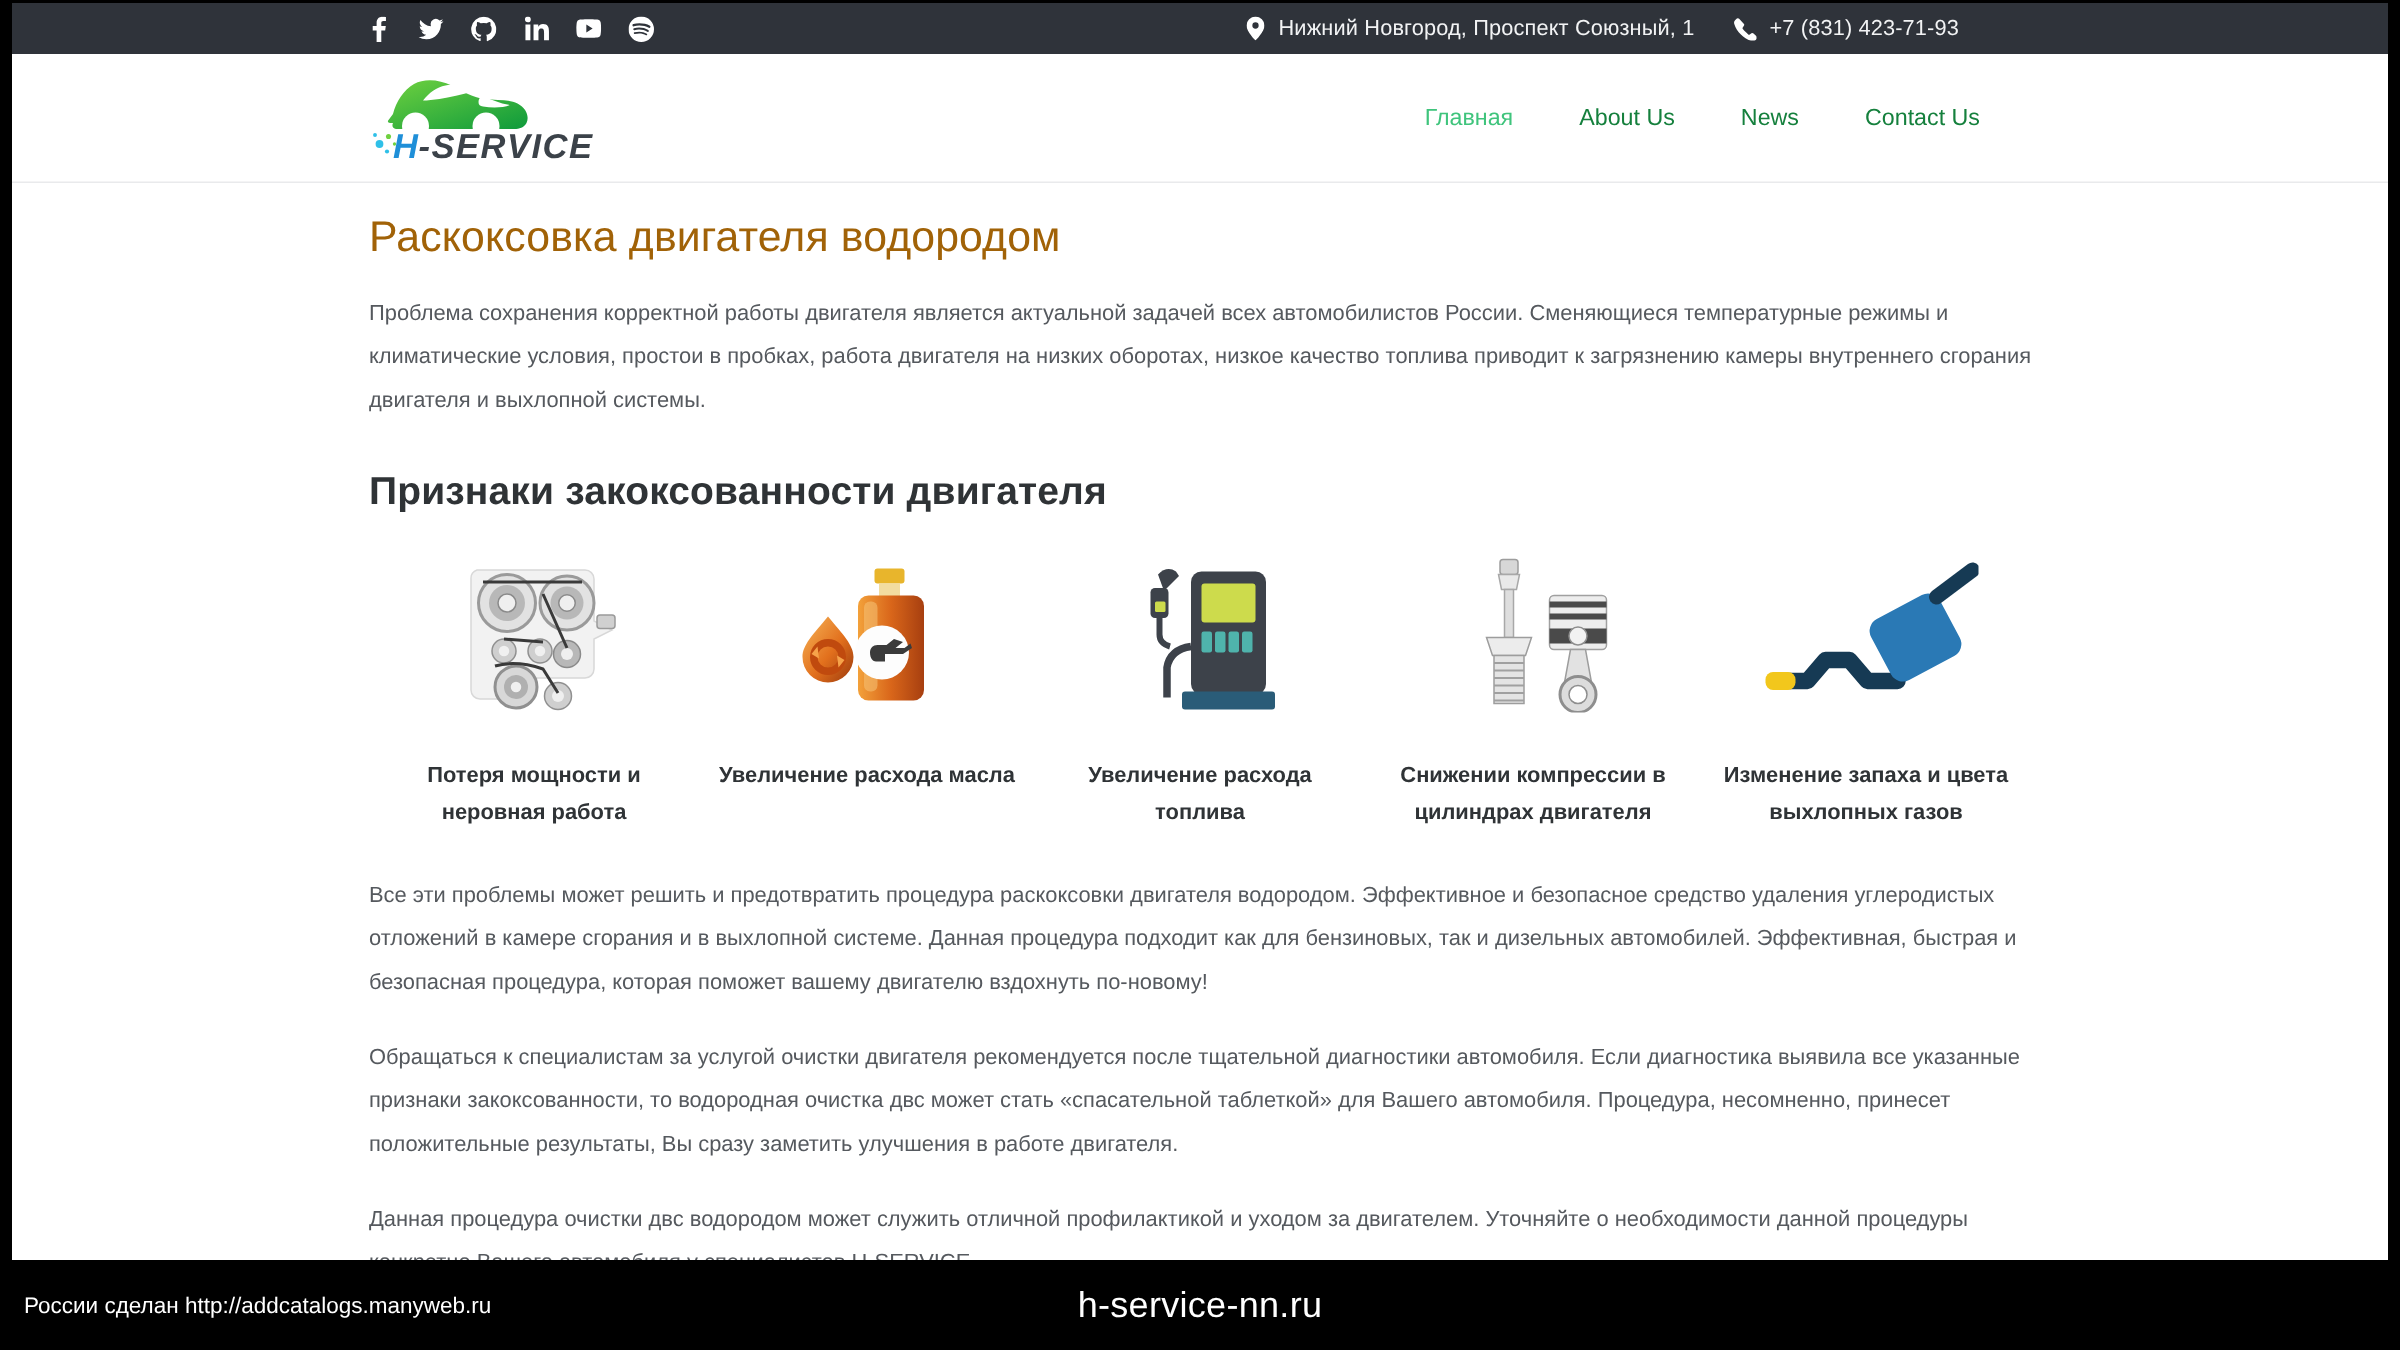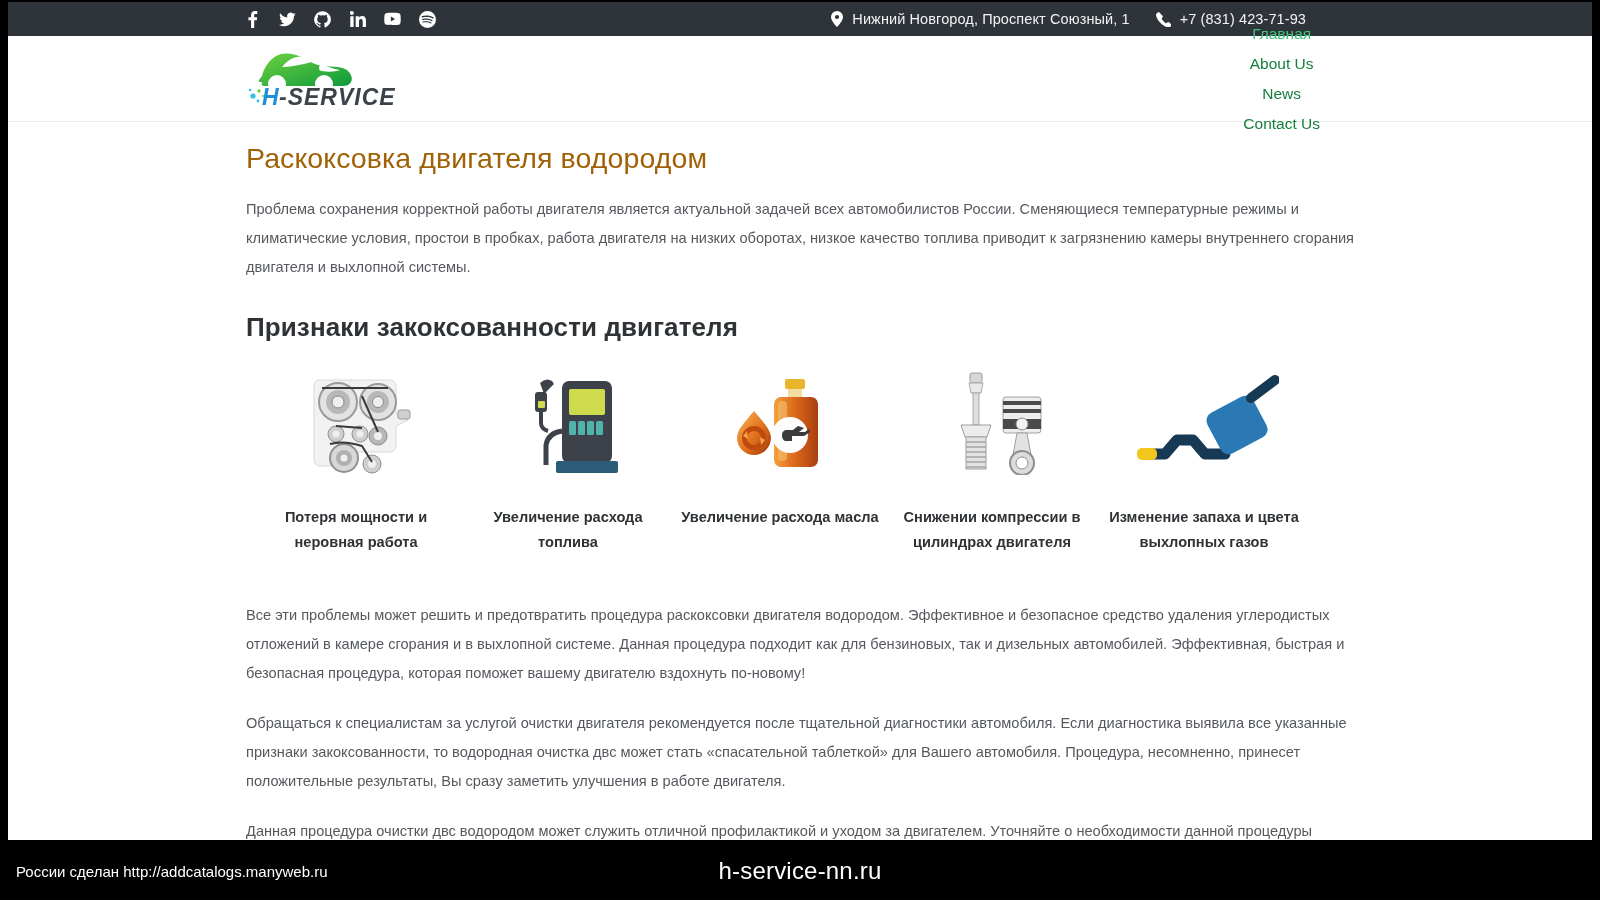--- a/index.html
+++ b/index.html
@@ -88,21 +88,20 @@
   .logo {
     position: relative;
     width: 172px; height: 62px;
     user-select: none;
   }
   .logo svg { display: block; }
   .mainnav {
     display: flex;
     align-items: center;
     gap: 0px;
-    flex-direction: column;
   }
   .nav-item {
     font-size: 15.5px;
     color: #15803d;
     padding: 6px 22px;
     cursor: pointer;
     white-space: nowrap;
   }
   .nav-item.active { color: #3fc47c; }
 
@@ -130,22 +129,22 @@
     font-size: 14.6px;
     line-height: 29px;
     color: #55595e;
     margin-bottom: 21px;
   }
 
   
   .features {
     display: flex;
     align-items: flex-start;
-    justify-content: flex-start;
-    margin: 18px 0 46px;
+    justify-content: space-between;
+    margin: 18px 0 28px;
     padding: 0 4px;
   }
   .feature {
     width: 212px;
     display: flex;
     flex-direction: column;
     align-items: center;
   }
   .feature-icon {
     height: 118px;
@@ -313,40 +312,20 @@
               <path fill="none" stroke="#3a3a3a" stroke-width="2" d="M22 22 L88 22 M62 30 L78 66 M62 62 L36 60"></path>
               <path fill="none" stroke="#3a3a3a" stroke-width="2" d="M30 78 Q44 74 62 80 L72 96"></path>
               <rect x="98" y="44" width="12" height="9" rx="2" fill="#d0d0d0" stroke="#9a9a9a"></rect>
             </svg>
           </div>
           <div class="feature-label">Потеря мощности и неровная работа</div>
         </div>
 
         <div class="feature">
           <div class="feature-icon">
-            <svg width="100" height="110" viewBox="0 0 100 110">
-              <rect x="44" y="16" width="50" height="82" rx="7" fill="#3d424a"></rect>
-              <rect x="51" y="24" width="36" height="26" rx="2" fill="#cddb4c"></rect>
-              <rect x="51" y="56" width="7" height="14" rx="1.5" fill="#4fb3ac"></rect>
-              <rect x="60" y="56" width="7" height="14" rx="1.5" fill="#4fb3ac"></rect>
-              <rect x="69" y="56" width="7" height="14" rx="1.5" fill="#4fb3ac"></rect>
-              <rect x="78" y="56" width="7" height="14" rx="1.5" fill="#4fb3ac"></rect>
-              <rect x="38" y="96" width="62" height="12" rx="2" fill="#2a5c78"></rect>
-              <path fill="none" stroke="#3d424a" stroke-width="5" d="M44 66 Q30 68 28 80 L28 100"></path>
-              <path fill="#3d424a" d="M22 18 q6-6 12-2 l2 3 -10 10 z"></path>
-              <rect x="17" y="27" width="12" height="20" rx="3" fill="#3d424a"></rect>
-              <rect x="20" y="36" width="7" height="7" rx="1" fill="#cddb4c"></rect>
-              <path fill="none" stroke="#3d424a" stroke-width="4" d="M23 47 L23 58 Q23 64 30 66"></path>
-            </svg>
-          </div>
-          <div class="feature-label">Увеличение расхода топлива</div>
-        </div>
-
-        <div class="feature">
-          <div class="feature-icon">
             <svg width="104" height="110" viewBox="0 0 104 110">
               <defs>
                 <linearGradient id="oilg" x1="0" y1="0" x2="1" y2="0">
                   <stop offset="0" stop-color="#f3a13a"></stop>
                   <stop offset="0.5" stop-color="#d9661a"></stop>
                   <stop offset="1" stop-color="#a73f10"></stop>
                 </linearGradient>
                 <linearGradient id="dropg" x1="0" y1="0" x2="1" y2="1">
                   <stop offset="0" stop-color="#f7b75a"></stop>
                   <stop offset="0.55" stop-color="#e2701d"></stop>
@@ -362,20 +341,40 @@
               <path fill="url(#dropg)" d="M26 46c10 12 17 19 17 27a17 17 0 1 1-34 0c0-8 7-15 17-27z"></path>
               <path fill="#c04a0e" d="M26 61a12 12 0 1 0 0 24 12 12 0 0 0 0-24zm0 5a7 7 0 1 1 0 14 7 7 0 0 1 0-14z"></path>
               <path fill="#f6a34a" d="M19 66l-4 5 5 3zM33 80l4-5-5-3z"></path>
             </svg>
           </div>
           <div class="feature-label">Увеличение расхода масла</div>
         </div>
 
         <div class="feature">
           <div class="feature-icon">
+            <svg width="100" height="110" viewBox="0 0 100 110">
+              <rect x="44" y="16" width="50" height="82" rx="7" fill="#3d424a"></rect>
+              <rect x="51" y="24" width="36" height="26" rx="2" fill="#cddb4c"></rect>
+              <rect x="51" y="56" width="7" height="14" rx="1.5" fill="#4fb3ac"></rect>
+              <rect x="60" y="56" width="7" height="14" rx="1.5" fill="#4fb3ac"></rect>
+              <rect x="69" y="56" width="7" height="14" rx="1.5" fill="#4fb3ac"></rect>
+              <rect x="78" y="56" width="7" height="14" rx="1.5" fill="#4fb3ac"></rect>
+              <rect x="38" y="96" width="62" height="12" rx="2" fill="#2a5c78"></rect>
+              <path fill="none" stroke="#3d424a" stroke-width="5" d="M44 66 Q30 68 28 80 L28 100"></path>
+              <path fill="#3d424a" d="M22 18 q6-6 12-2 l2 3 -10 10 z"></path>
+              <rect x="17" y="27" width="12" height="20" rx="3" fill="#3d424a"></rect>
+              <rect x="20" y="36" width="7" height="7" rx="1" fill="#cddb4c"></rect>
+              <path fill="none" stroke="#3d424a" stroke-width="4" d="M23 47 L23 58 Q23 64 30 66"></path>
+            </svg>
+          </div>
+          <div class="feature-label">Увеличение расхода топлива</div>
+        </div>
+
+        <div class="feature">
+          <div class="feature-icon">
             <svg width="110" height="110" viewBox="0 0 110 110">
 
               <rect x="33" y="8" width="12" height="10" rx="2" fill="#d7d7d7" stroke="#9d9d9d"></rect>
               <path fill="#e9e9e9" stroke="#a8a8a8" d="M32 18h14l-2 10h-10z"></path>
               <rect x="36" y="28" width="6" height="32" fill="#dedede" stroke="#a8a8a8"></rect>
               <path fill="#ececec" stroke="#9d9d9d" d="M24 60h30l-4 12H28z"></path>
               <rect x="29" y="72" width="20" height="32" fill="#e4e4e4" stroke="#9d9d9d"></rect>
               <g stroke="#a0a0a0" stroke-width="1.4">
                 <line x1="29" y1="77" x2="49" y2="77"></line>
                   <line x1="29" y1="82" x2="49" y2="82"></line>

